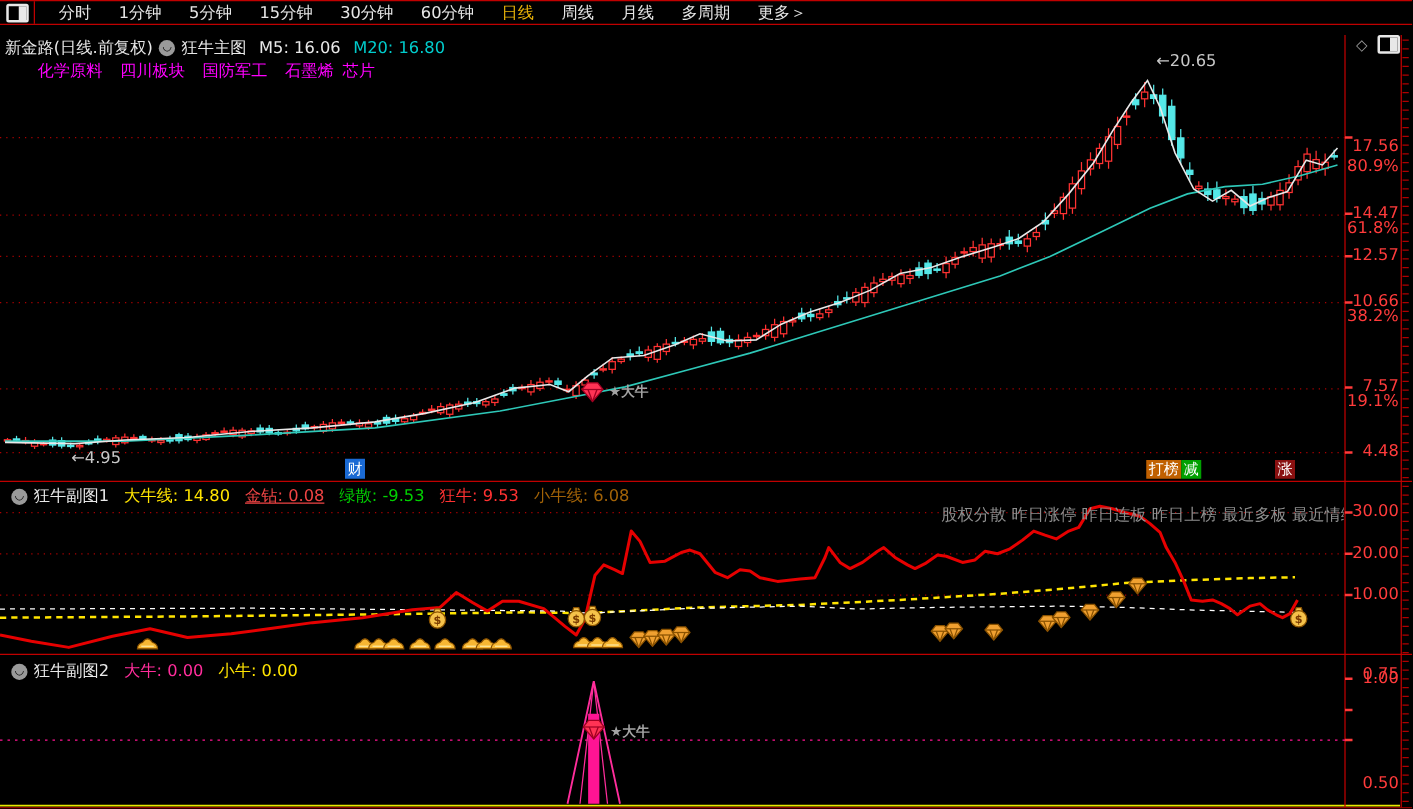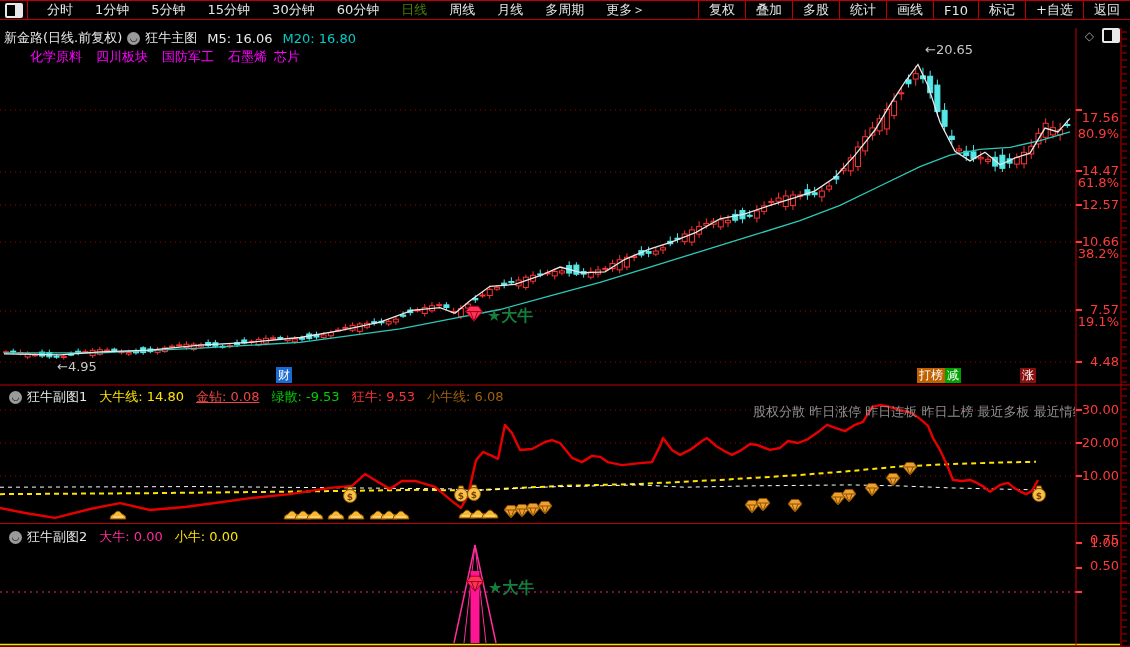--- a/index.html
+++ b/index.html
@@ -6,21 +6,21 @@
   #app{position:relative;width:1130px;height:647px;background:#000;overflow:hidden;
        font-family:"DejaVu Sans","Liberation Sans",sans-serif;}
   
   #titlebar{position:absolute;left:0;top:0;width:1130px;height:20px;
     border-top:1px solid #c00000;border-bottom:1px solid #c00000;display:flex;align-items:center;box-sizing:border-box;}
   #win-icon-cell{width:27px;height:100%;border-right:1px solid #c00000;display:flex;align-items:center;justify-content:center;}
   .win-glyph{width:14px;height:11px;border:2px solid #e8e8e8;border-radius:2px;position:relative;}
   .win-glyph::after{content:"";position:absolute;right:0;top:0;width:6px;height:11px;background:#e8e8e8;}
   #tb-left{display:flex;align-items:center;margin-left:8px;}
   .tl-item{color:#e6e6e6;font-size:13px;padding:0 11px;cursor:default;white-space:nowrap;}
-  .tl-item.active{color:#4d7c0f;}
+  .tl-item.active{color:#eab308;}
   #tb-right{display:flex;align-items:center;margin-left:auto;height:100%;}
   .tr-item{color:#e6e6e6;font-size:13px;padding:0 10px;height:100%;display:flex;align-items:center;
     border-left:1px solid #c00000;white-space:nowrap;}
   
   #header-row{position:absolute;left:4px;top:30px;height:16px;display:flex;align-items:center;font-size:13px;white-space:nowrap;}
   .stock-name{color:#e8e8e8;}
   .chev-circle{display:inline-block;width:13px;height:13px;border-radius:50%;background:#9a9a9a;color:#000;
     font-size:9px;line-height:13px;text-align:center;margin:0 5px;}
   .ind-name{color:#e8e8e8;margin-right:10px;}
   .m5{color:#e8e8e8;margin-right:10px;}
@@ -35,21 +35,21 @@
   #chart-svg{position:absolute;left:0;top:0;}
   
   .axis-label{position:absolute;left:1076px;width:43px;text-align:right;color:#ff3b3b;font-size:13px;line-height:12px;}
   
   .subheader{position:absolute;left:4px;display:flex;align-items:center;font-size:13px;white-space:nowrap;}
   .sub-title{color:#e8e8e8;margin-right:12px;}
   .sub-label{margin-right:12px;}
   #gray-note{position:absolute;left:753px;top:403px;width:322px;overflow:hidden;color:#8f8f8f;font-size:13px;white-space:nowrap;}
   
   .annot{position:absolute;color:#c8c8c8;font-size:13px;white-space:nowrap;}
-  .marker-label{position:absolute;color:#15803d;font-size:16px;font-weight:bold;white-space:nowrap;}
+  .marker-label{position:absolute;color:#a3a3a3;font-size:11px;font-weight:bold;white-space:nowrap;}
   #news-badge{position:absolute;left:276px;top:367px;width:16px;height:16px;background:#1a6ad4;color:#fff;
     font-size:12px;line-height:16px;text-align:center;}
   .tag{position:absolute;color:#fff;font-size:12px;line-height:15px;padding:0 2px;}
 </style>
 </head>
 <body>
 
 <div id="app">
 
   <div id="titlebar">
@@ -61,31 +61,20 @@
         <span class="tl-item">1分钟</span>
         <span class="tl-item">5分钟</span>
         <span class="tl-item">15分钟</span>
         <span class="tl-item">30分钟</span>
         <span class="tl-item">60分钟</span>
         <span class="tl-item active">日线</span>
         <span class="tl-item">周线</span>
         <span class="tl-item">月线</span>
         <span class="tl-item">多周期</span>
         <span class="tl-item">更多＞</span>
-      </div>
-    <div id="tb-right">
-        <span class="tr-item">复权</span>
-        <span class="tr-item">叠加</span>
-        <span class="tr-item">多股</span>
-        <span class="tr-item">统计</span>
-        <span class="tr-item">画线</span>
-        <span class="tr-item">F10</span>
-        <span class="tr-item">标记</span>
-        <span class="tr-item">+自选</span>
-        <span class="tr-item">返回</span>
       </div>
   </div>
 
   <div id="header-row">
     <span class="stock-name">新金路(日线.前复权)</span>
     <span class="chev-circle">◡</span>
     <span class="ind-name">狂牛主图</span>
     <span class="m5">M5: 16.06</span>
     <span class="m20">M20: 16.80</span>
   </div>
@@ -626,21 +615,21 @@
       <div class="axis-label" style="top: 236px;">10.66</div>
       <div class="axis-label" style="top: 248px;">38.2%</div>
       <div class="axis-label" style="top: 304px;">7.57</div>
       <div class="axis-label" style="top: 316px;">19.1%</div>
       <div class="axis-label" style="top: 356px;">4.48</div>
       <div class="axis-label" style="top: 404px;">30.00</div>
       <div class="axis-label" style="top: 437px;">20.00</div>
       <div class="axis-label" style="top: 470px;">10.00</div>
       <div class="axis-label" style="top: 537px;">1.00</div>
       <div class="axis-label" style="top: 534px;">0.75</div>
-      <div class="axis-label" style="top: 560px;">0.50</div>
+      <div class="axis-label" style="top: 621px;">0.50</div>
     </div>
 
   <div class="subheader" style="top:388px;">
     <span class="chev-circle">◡</span>
     <span class="sub-title">狂牛副图1</span>
     <span id="sub1-labels"><span class="sub-label" style="color: rgb(255, 228, 0);">大牛线: 14.80</span><span class="sub-label" style="color: #ef4444; text-decoration: underline;">金钻: 0.08</span><span class="sub-label" style="color: rgb(0, 208, 0);">绿散: -9.53</span><span class="sub-label" style="color: rgb(255, 50, 50);">狂牛: 9.53</span><span class="sub-label" style="color: #a16207;">小牛线: 6.08</span></span>
   </div>
   <div id="gray-note">股权分散 昨日涨停 昨日连板 昨日上榜 最近多板 最近情绪指数</div>
 
   <div class="subheader" style="top:528px;">

